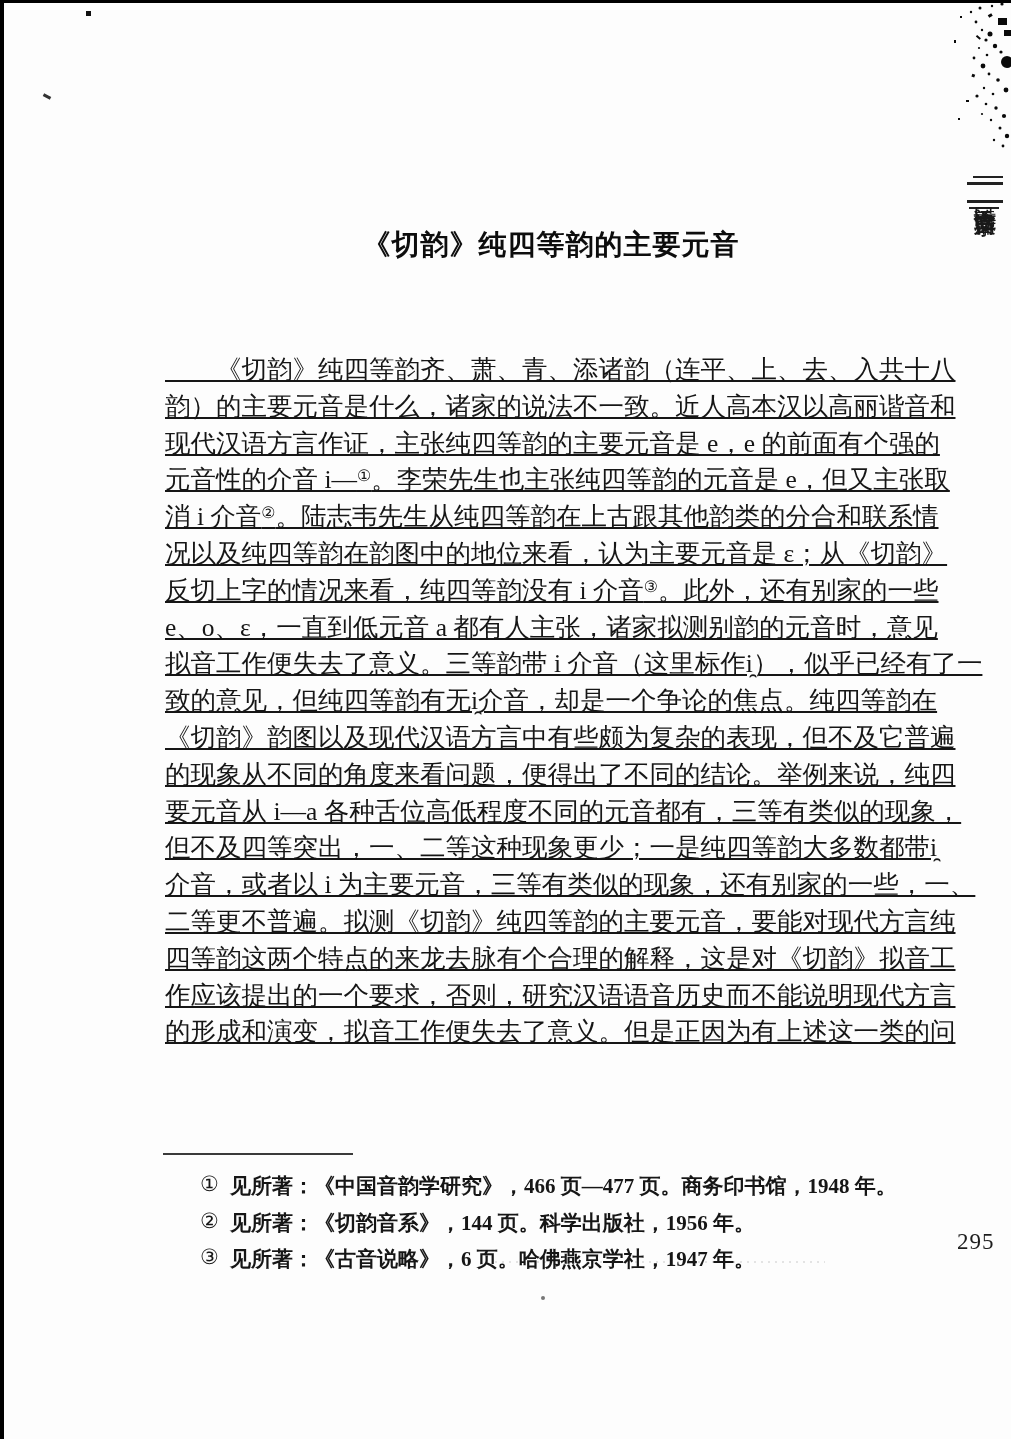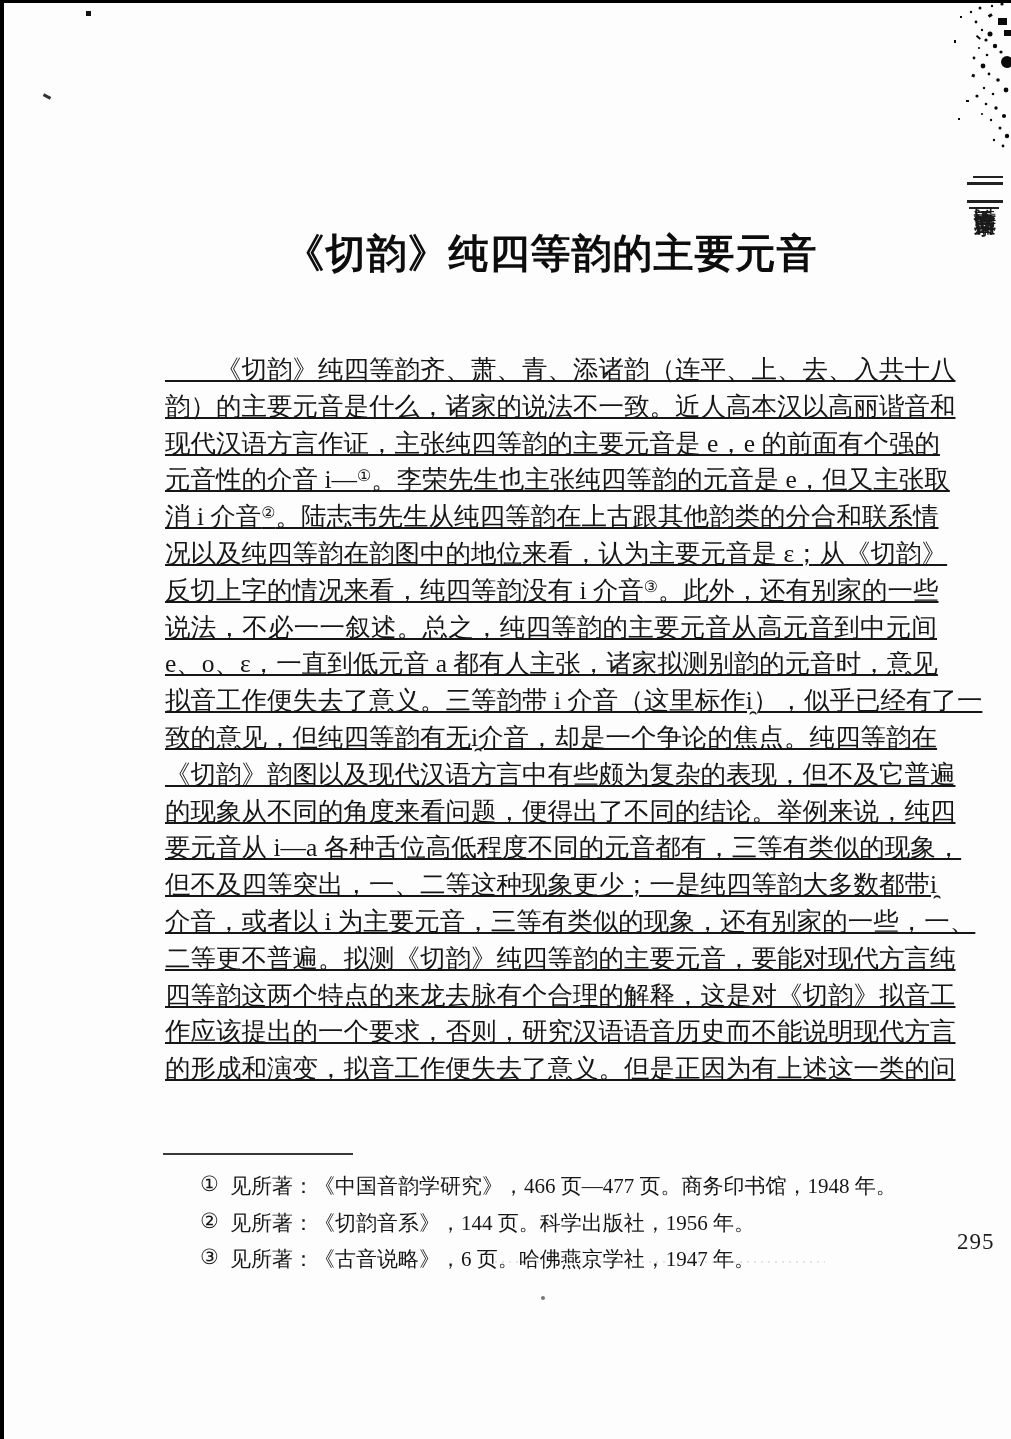--- a/index.html
+++ b/index.html
@@ -35,42 +35,42 @@
     font-size:23px;letter-spacing:1px;line-height:1;
     font-family:"Liberation Serif","DejaVu Serif",serif;
     color:#191919;
   }
 
   
   .title{
     position:absolute;left:165px;top:226px;width:772px;
     text-align:center;
     font-family:"Liberation Sans","DejaVu Sans",sans-serif;
-    font-weight:700;font-size:40px;letter-spacing:1px;color:#0d0d0d;
+    font-weight:700;font-size:28px;letter-spacing:1px;color:#0d0d0d;
     white-space:nowrap;
   }
 
   
   .body{
     position:absolute;left:165px;top:352px;width:772px;
     font-size:25.5px;line-height:36.8px;color:#161616;text-decoration:underline;
   }
   .body .line{
     text-align:justify;
     text-align-last:justify;
     height:36.8px;overflow:visible;white-space:nowrap;
   }
   .body sup{font-size:.62em;vertical-align:7px;line-height:0;}
 
   
   .fn-divider{position:absolute;left:163px;top:1153px;width:190px;height:2px;background:#3a3a3a;}
   .footnotes{position:absolute;left:200px;top:1172px;width:710px;font-size:21px;color:#161616;}
   .fn-item{display:flex;align-items:flex-start;height:36.5px;}
   .fn-marker{width:30px;flex:0 0 30px;}
-  .fn-text{flex:1;white-space:nowrap;}
+  .fn-text{flex:1;white-space:nowrap;font-weight:bold;}
 
   .page-number{position:absolute;left:957px;top:1229px;font-size:23px;color:#1d1d1d;letter-spacing:1px;}
 </style>
 </head>
 <body>
 
 <div class="page">
 
   <div class="edge-top"></div>
   <div class="edge-left"></div>
@@ -138,21 +138,20 @@
   <div class="title">《切韵》纯四等韵的主要元音</div>
 
   <div class="body">
     <div class="line">　　《切韵》纯四等韵齐、萧、青、添诸韵（连平、上、去、入共十八</div>
     <div class="line">韵）的主要元音是什么，诸家的说法不一致。近人高本汉以高丽谐音和</div>
     <div class="line">现代汉语方言作证，主张纯四等韵的主要元音是 e，e 的前面有个强的</div>
     <div class="line">元音性的介音 i—<sup>①</sup>。李荣先生也主张纯四等韵的元音是 e，但又主张取</div>
     <div class="line">消 i 介音<sup>②</sup>。陆志韦先生从纯四等韵在上古跟其他韵类的分合和联系情</div>
     <div class="line">况以及纯四等韵在韵图中的地位来看，认为主要元音是 ε；从《切韵》</div>
     <div class="line">反切上字的情况来看，纯四等韵没有 i 介音<sup>③</sup>。此外，还有别家的一些</div>
-    <div class="line">说法，不必一一叙述。总之，纯四等韵的主要元音从高元音到中元间</div>
     <div class="line">e、o、ε，一直到低元音 a 都有人主张，诸家拟测别韵的元音时，意见</div>
     <div class="line">拟音工作便失去了意义。三等韵带 i 介音（这里标作i̯），似乎已经有了一</div>
     <div class="line">致的意见，但纯四等韵有无i̯介音，却是一个争论的焦点。纯四等韵在</div>
     <div class="line">《切韵》韵图以及现代汉语方言中有些颇为复杂的表现，但不及它普遍</div>
     <div class="line">的现象从不同的角度来看问题，便得出了不同的结论。举例来说，纯四</div>
     <div class="line">要元音从 i—a 各种舌位高低程度不同的元音都有，三等有类似的现象，</div>
     <div class="line">但不及四等突出，一、二等这种现象更少；一是纯四等韵大多数都带i̯</div>
     <div class="line">介音，或者以 i 为主要元音，三等有类似的现象，还有别家的一些，一、</div>
     <div class="line">二等更不普遍。拟测《切韵》纯四等韵的主要元音，要能对现代方言纯</div>
     <div class="line">四等韵这两个特点的来龙去脉有个合理的解释，这是对《切韵》拟音工</div>

